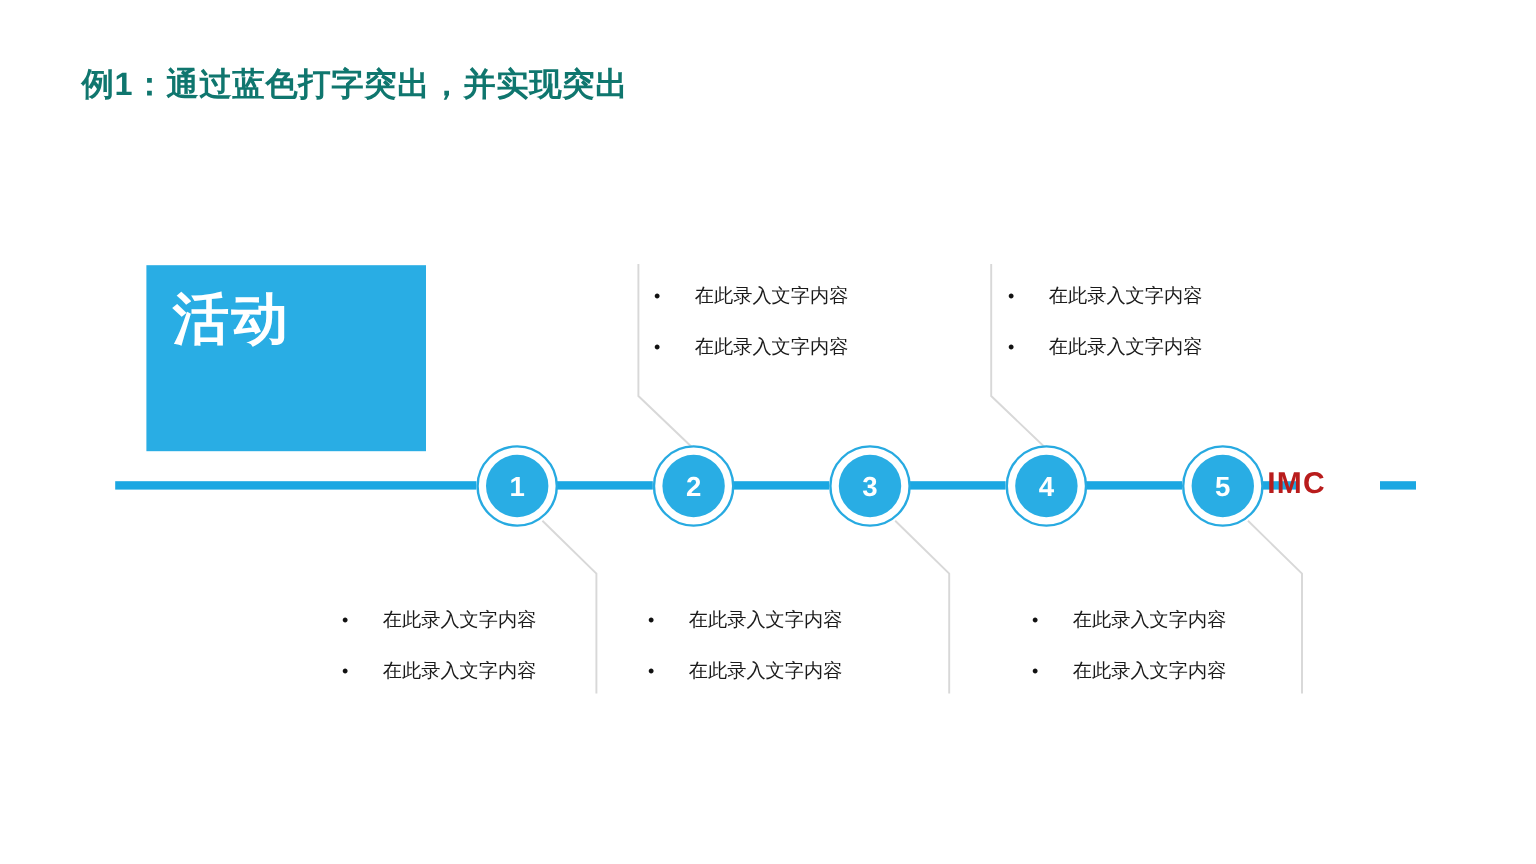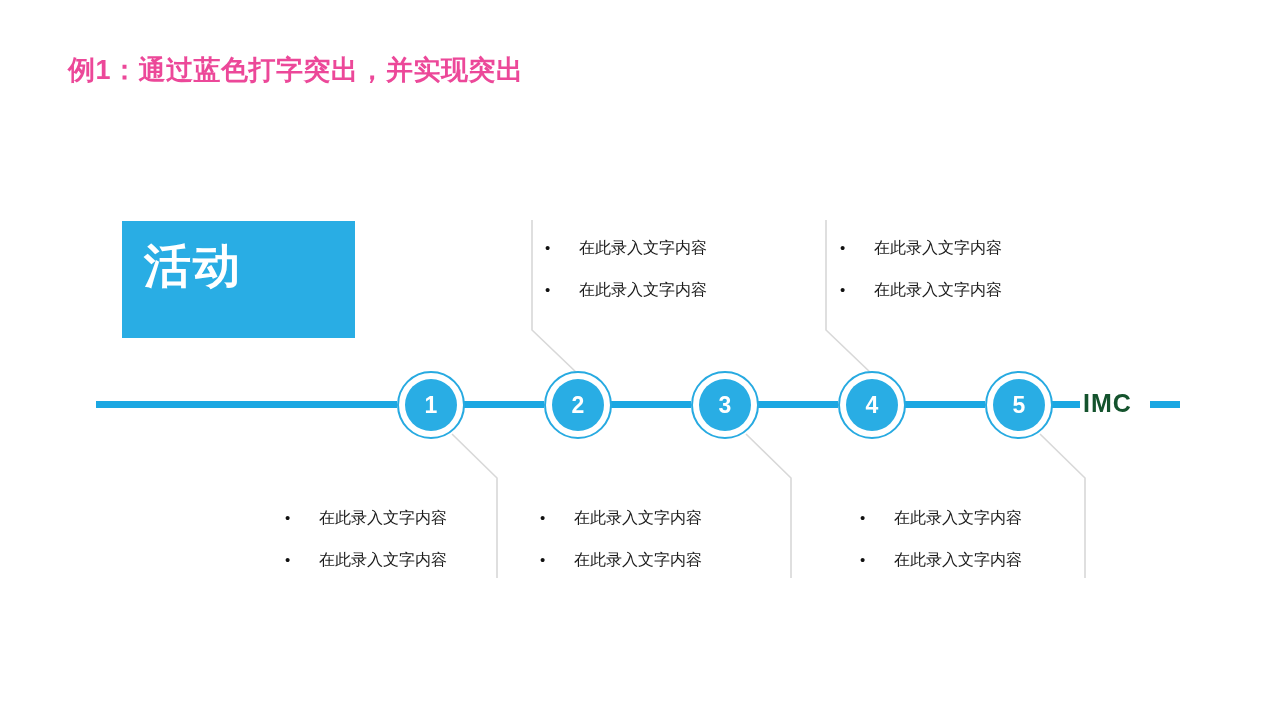--- a/index.html
+++ b/index.html
@@ -18,33 +18,33 @@
     overflow: hidden;
   }
 
   
   #title {
     position: absolute;
     left: 68px;
     top: 54px;
     font-size: 27px;
     font-weight: bold;
-    color: #ec4899;
+    color: #0f766e;
     letter-spacing: 0.5px;
     white-space: nowrap;
     line-height: 1.25;
   }
 
   
   #label-box {
     position: absolute;
     left: 122px;
     top: 221px;
     width: 233px;
-    height: 117px;
+    height: 155px;
     background: #29ADE4;
     box-sizing: border-box;
     padding: 14px 0 0 22px;
   }
   #label-box .ln {
     color: #ffffff;
     font-size: 47px;
     font-weight: bold;
     line-height: 1.32;
     letter-spacing: 2px;
@@ -84,24 +84,24 @@
     display: flex;
     align-items: center;
     justify-content: center;
     line-height: 1;
   }
 
   
   #imc {
     position: absolute;
     top: 391px;
-    left: 1083px;
+    left: 1056px;
     font-size: 25px;
     font-weight: bold;
-    color: #14532d;
+    color: #b91c1c;
     letter-spacing: 1px;
     line-height: 1;
   }
 
   
   .txt {
     position: absolute;
     width: 215px;
   }
   .txt .row {

